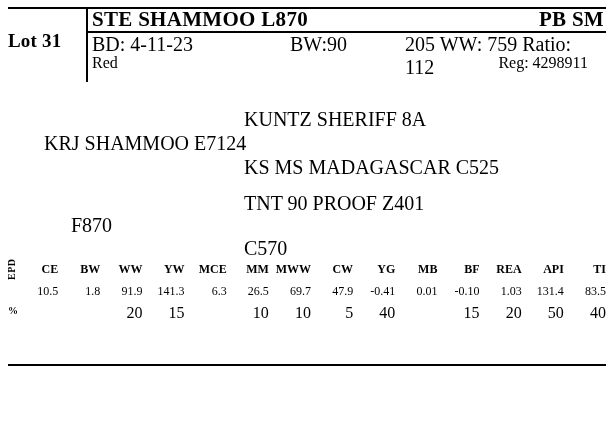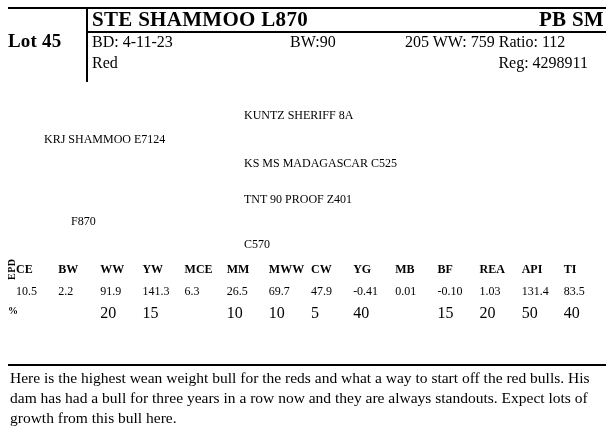--- a/index.html
+++ b/index.html
@@ -70,41 +70,41 @@
     font-size: 21px;
     font-weight: bold;
     letter-spacing: 0.3px;
   }
   .row2 {
     position: absolute;
     left: 92px;
     top: 33px;
     right: 8px;
     height: 22px;
-    font-size: 16px;
+    font-size: 20px;
   }
   .row3 {
     position: absolute;
     left: 92px;
     top: 54px;
     right: 24px;
     height: 22px;
     font-size: 16px;
   }
   .r-bd   { position: absolute; left: 0;    top: 0; }
   .r-bw   { position: absolute; left: 178px;top: 0; margin-left: 20px; }
   .r-ww   { position: absolute; left: 313px;top: 0; }
   .r-color{ position: absolute; left: 0;    top: 0; }
   .r-reg  { position: absolute; right: 0;   top: 0; }
 
   
   .ped {
     position: relative;
     height: 160px;
-    font-size: 12px;
+    font-size: 20px;
     text-align: right;
   }
   .ped span { position: absolute; white-space: nowrap; }
   .p-sire-sire { left: 244px; top: 26px; }
   .p-sire      { left: 44px;  top: 50px; }
   .p-sire-dam  { left: 244px; top: 74px; }
   .p-dam-sire  { left: 244px; top: 110px; }
   .p-dam       { left: 44px;  top: 132px; margin-left: 27px; }
   .p-dam-dam   { left: 244px; top: 155px; }
 
@@ -133,21 +133,21 @@
   }
   table.epd {
     position: absolute;
     left: 16px;
     top: 0;
     width: 590px;
     border-collapse: collapse;
     table-layout: fixed;
   }
   table.epd td {
-    text-align: left;
+    text-align: right;
     font-size: 12px;
     padding: 0;
     height: 22px;
     vertical-align: middle;
   }
   table.epd tr.head td {
     font-weight: bold;
     font-size: 12px;
   }
   table.epd tr.vals td { font-size: 12px; }
@@ -173,21 +173,21 @@
 </head>
 <body>
 
 <div class="page">
 
   <div class="header">
     <div class="rule-top"></div>
     <div class="rule-under-title"></div>
     <div class="vline"></div>
 
-    <div class="lot">Lot 45</div>
+    <div class="lot">Lot 31</div>
     <div class="title">STE SHAMMOO L870</div>
     <div class="breed">PB SM</div>
 
     <div class="row2">
       <span class="r-bd">BD: 4-11-23</span>
       <span class="r-bw">BW:90</span>
       <span class="r-ww">205 WW: 759 Ratio: 112</span>
     </div>
 
     <div class="row3">
@@ -221,21 +221,21 @@
             <td>CW</td>
             <td>YG</td>
             <td>MB</td>
             <td>BF</td>
             <td>REA</td>
             <td>API</td>
             <td>TI</td>
           </tr>
         <tr class="vals" id="epd-vals">
             <td>10.5</td>
-            <td>2.2</td>
+            <td>1.8</td>
             <td>91.9</td>
             <td>141.3</td>
             <td>6.3</td>
             <td>26.5</td>
             <td>69.7</td>
             <td>47.9</td>
             <td>-0.41</td>
             <td>0.01</td>
             <td>-0.10</td>
             <td>1.03</td>
@@ -256,15 +256,14 @@
             <td>15</td>
             <td>20</td>
             <td>50</td>
             <td>40</td>
           </tr>
       </tbody>
     </table>
   </div>
 
   <div class="rule-note"></div>
-  <div class="note">Here is the highest wean weight bull for the reds and what a way to start off the red bulls.  His dam has had a bull for three years in a row now and they are always standouts.  Expect lots of growth from this bull here.</div>
 
 </div>
 
 </body></html>

